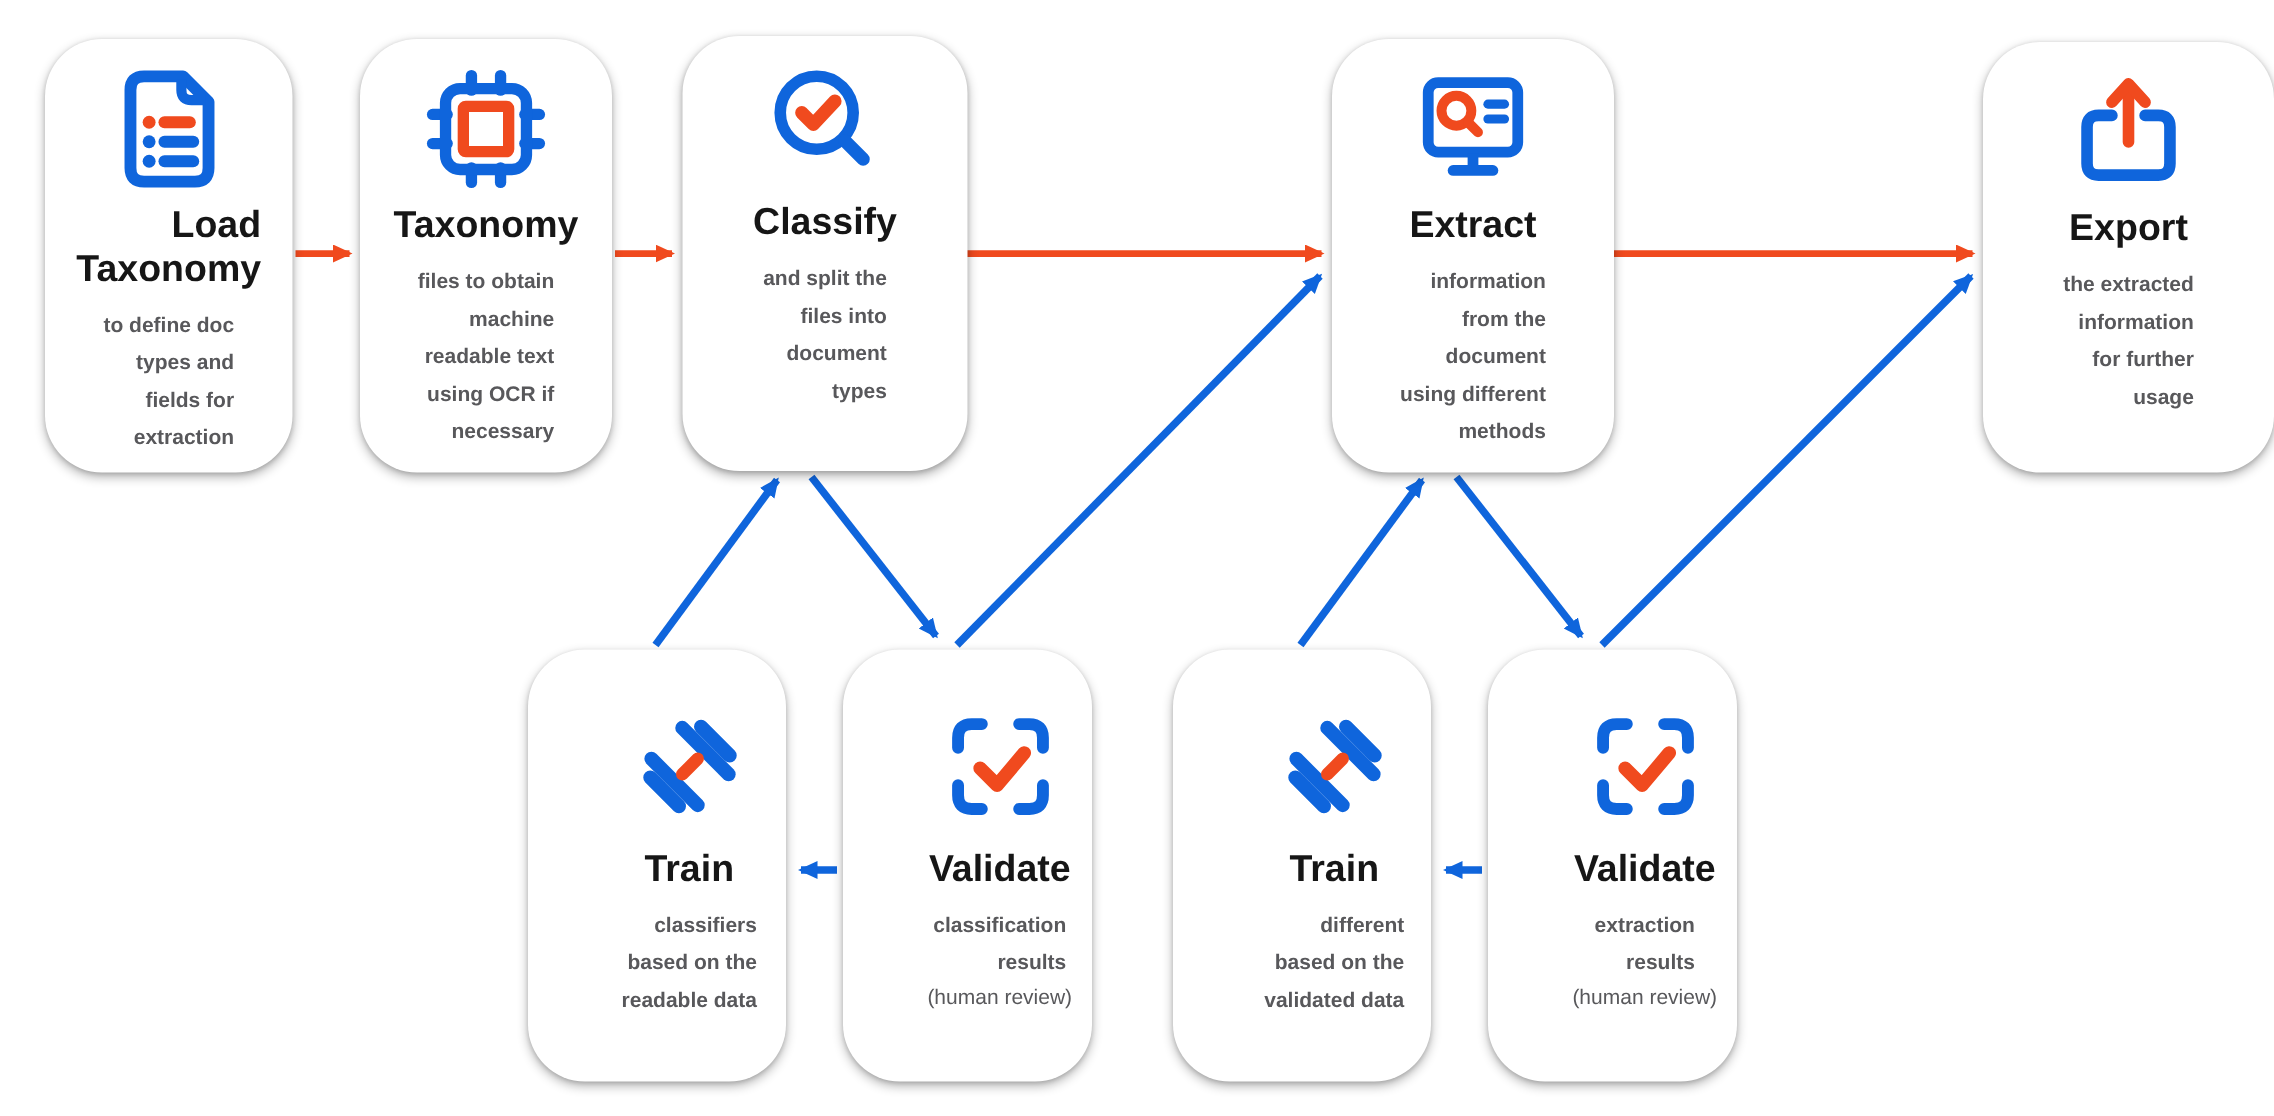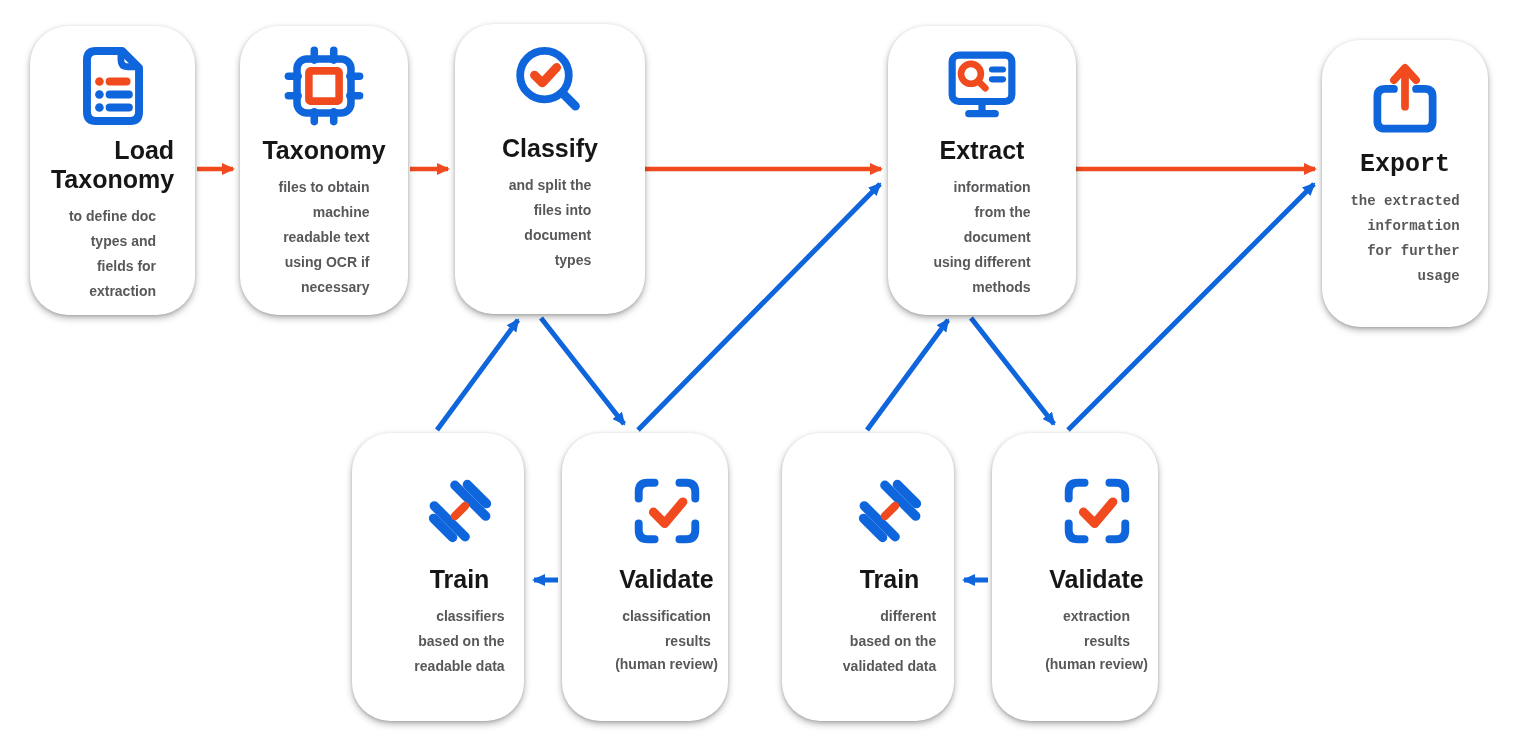--- a/index.html
+++ b/index.html
@@ -42,28 +42,28 @@
     white-space:pre-line;
   }
   .desc{
     margin:10px 0 0 0;
     font-size:14px;line-height:25px;font-weight:700;color:var(--desc);
     white-space:pre-line;
     padding:0 6px;
   }
   .note{
     margin:1px 0 0 0;
-    font-size:14px;line-height:18px;font-weight:700;color:var(--desc);
+    font-size:14px;line-height:18px;font-weight:400;color:var(--desc);
   }
   
   #card-load      {left:30px;  top:26px;  width:165px;height:289px;}
   #card-digitize  {left:240px; top:26px;  width:168px;height:289px;}
   #card-classify  {left:455px; top:24px;  width:190px;height:290px;}
   #card-extract   {left:888px; top:26px;  width:188px;height:289px;}
-  #card-export    {left:1322px;top:40px;  width:166px;height:287px;font-family:Liberation Mono, monospace;}
+  #card-export    {left:1322px;top:28px;  width:194px;height:287px;}
   #card-train-cls {left:352px; top:433px; width:172px;height:288px;}
   #card-val-cls   {left:562px; top:433px; width:166px;height:288px;}
   #card-train-ext {left:782px; top:433px; width:172px;height:288px;}
   #card-val-ext   {left:992px; top:433px; width:166px;height:288px;}
   svg.icon{display:block;}
 </style>
 </head>
 <body>
 
 <div id="canvas">

